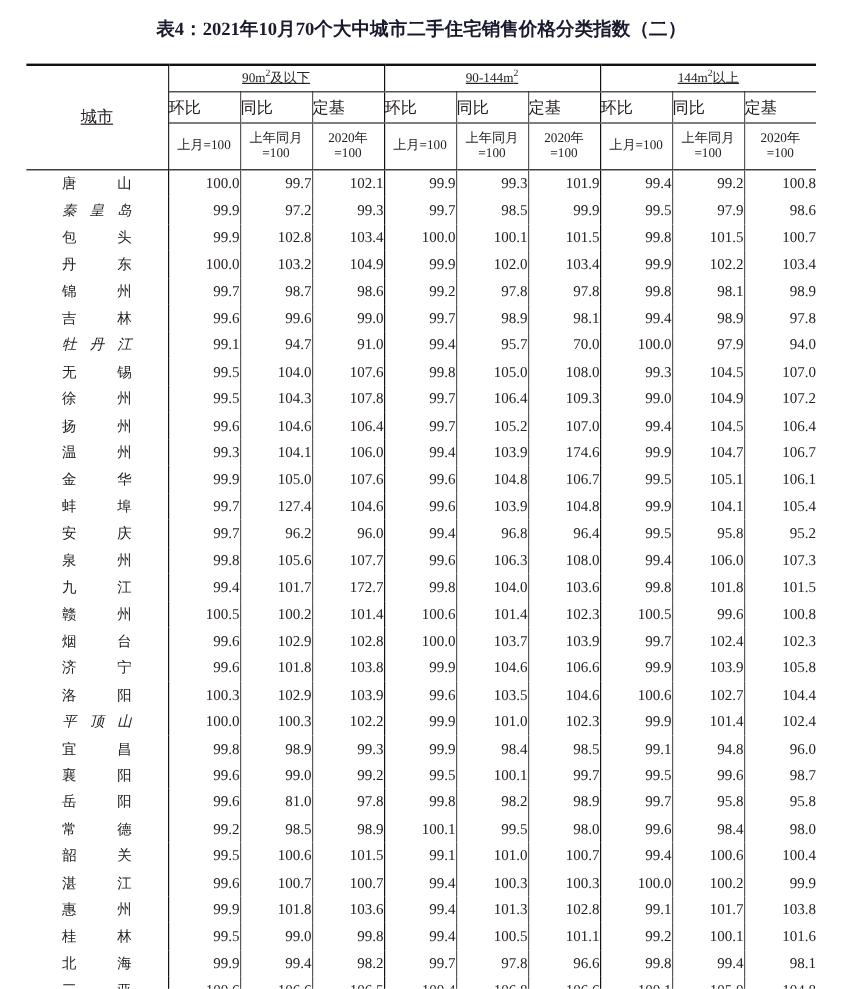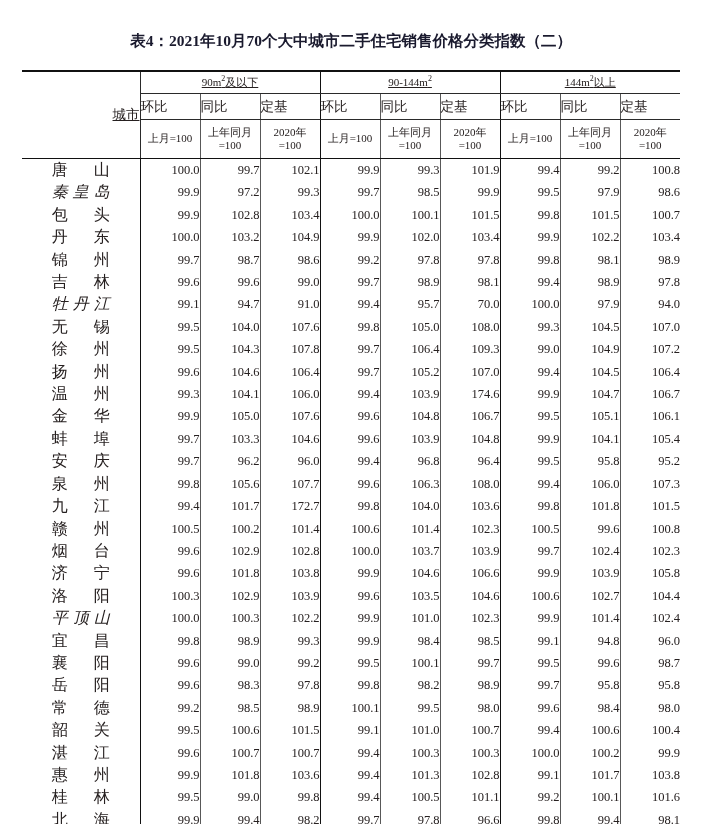--- a/index.html
+++ b/index.html
@@ -22,21 +22,21 @@
     box-sizing: border-box;
   }
 
   .title {
     text-align: center;
     font-family: "Liberation Serif", "DejaVu Serif", serif;
     font-weight: bold;
     font-size: 15.5px;
     letter-spacing: 0px;
     color: #1a1a2e;
-    padding-top: 31px;
+    padding-top: 14px;
     padding-bottom: 0px;
     white-space: nowrap;
   }
 
   .table-wrap {
     margin: 0 auto;
     width: 658px;
     padding-top: 18px;
   }
 
@@ -76,33 +76,33 @@
     border-bottom: 1.8px solid #111;
     text-align: center;
     font-size: 11px;
     line-height: 13.5px;
     height: 38px;
     padding: 2px 0 3px 0;
   }
   .city-head {
     border-bottom: 1.8px solid #111;
     border-right: 0.9px solid #2a2a2a;
-    text-align: right;
+    text-align: center;
     font-size: 13.5px;
     vertical-align: middle;
   }
 
   
   .vsep-thin { border-left: 0.9px solid #585858; }
   .vsep-thick { border-left: 1.5px solid #111; }
 
   .city-col {
     border-right: 1.2px solid #111;
     text-align: center;
-    font-size: 16px;
+    font-size: 12px;
     height: 22.4px;
     line-height: 22.4px;
     padding: 0 4px 0 0;
     white-space: nowrap;
     color: #1c1c1c;
   }
   .city-name {
     display: inline-block;
     width: 58px;
     text-align: justify;
@@ -325,21 +325,21 @@
             <td class="num vsep-thick">99.6</td>
             <td class="num vsep-thin">104.8</td>
             <td class="num vsep-thin">106.7</td>
             <td class="num vsep-thick">99.5</td>
             <td class="num vsep-thin">105.1</td>
             <td class="num vsep-thin">106.1</td>
           </tr>
           <tr>
             <td class="city-col"><span class="city-name">蚌埠</span></td>
             <td class="num vsep-thick">99.7</td>
-            <td class="num vsep-thin">103.3</td>
+            <td class="num vsep-thin">127.4</td>
             <td class="num vsep-thin">104.6</td>
             <td class="num vsep-thick">99.6</td>
             <td class="num vsep-thin">103.9</td>
             <td class="num vsep-thin">104.8</td>
             <td class="num vsep-thick">99.9</td>
             <td class="num vsep-thin">104.1</td>
             <td class="num vsep-thin">105.4</td>
           </tr>
           <tr>
             <td class="city-col"><span class="city-name">安庆</span></td>
@@ -457,21 +457,21 @@
             <td class="num vsep-thick">99.5</td>
             <td class="num vsep-thin">100.1</td>
             <td class="num vsep-thin">99.7</td>
             <td class="num vsep-thick">99.5</td>
             <td class="num vsep-thin">99.6</td>
             <td class="num vsep-thin">98.7</td>
           </tr>
           <tr>
             <td class="city-col"><span class="city-name">岳阳</span></td>
             <td class="num vsep-thick">99.6</td>
-            <td class="num vsep-thin">98.3</td>
+            <td class="num vsep-thin">81.0</td>
             <td class="num vsep-thin">97.8</td>
             <td class="num vsep-thick">99.8</td>
             <td class="num vsep-thin">98.2</td>
             <td class="num vsep-thin">98.9</td>
             <td class="num vsep-thick">99.7</td>
             <td class="num vsep-thin">95.8</td>
             <td class="num vsep-thin">95.8</td>
           </tr>
           <tr>
             <td class="city-col"><span class="city-name">常德</span></td>

